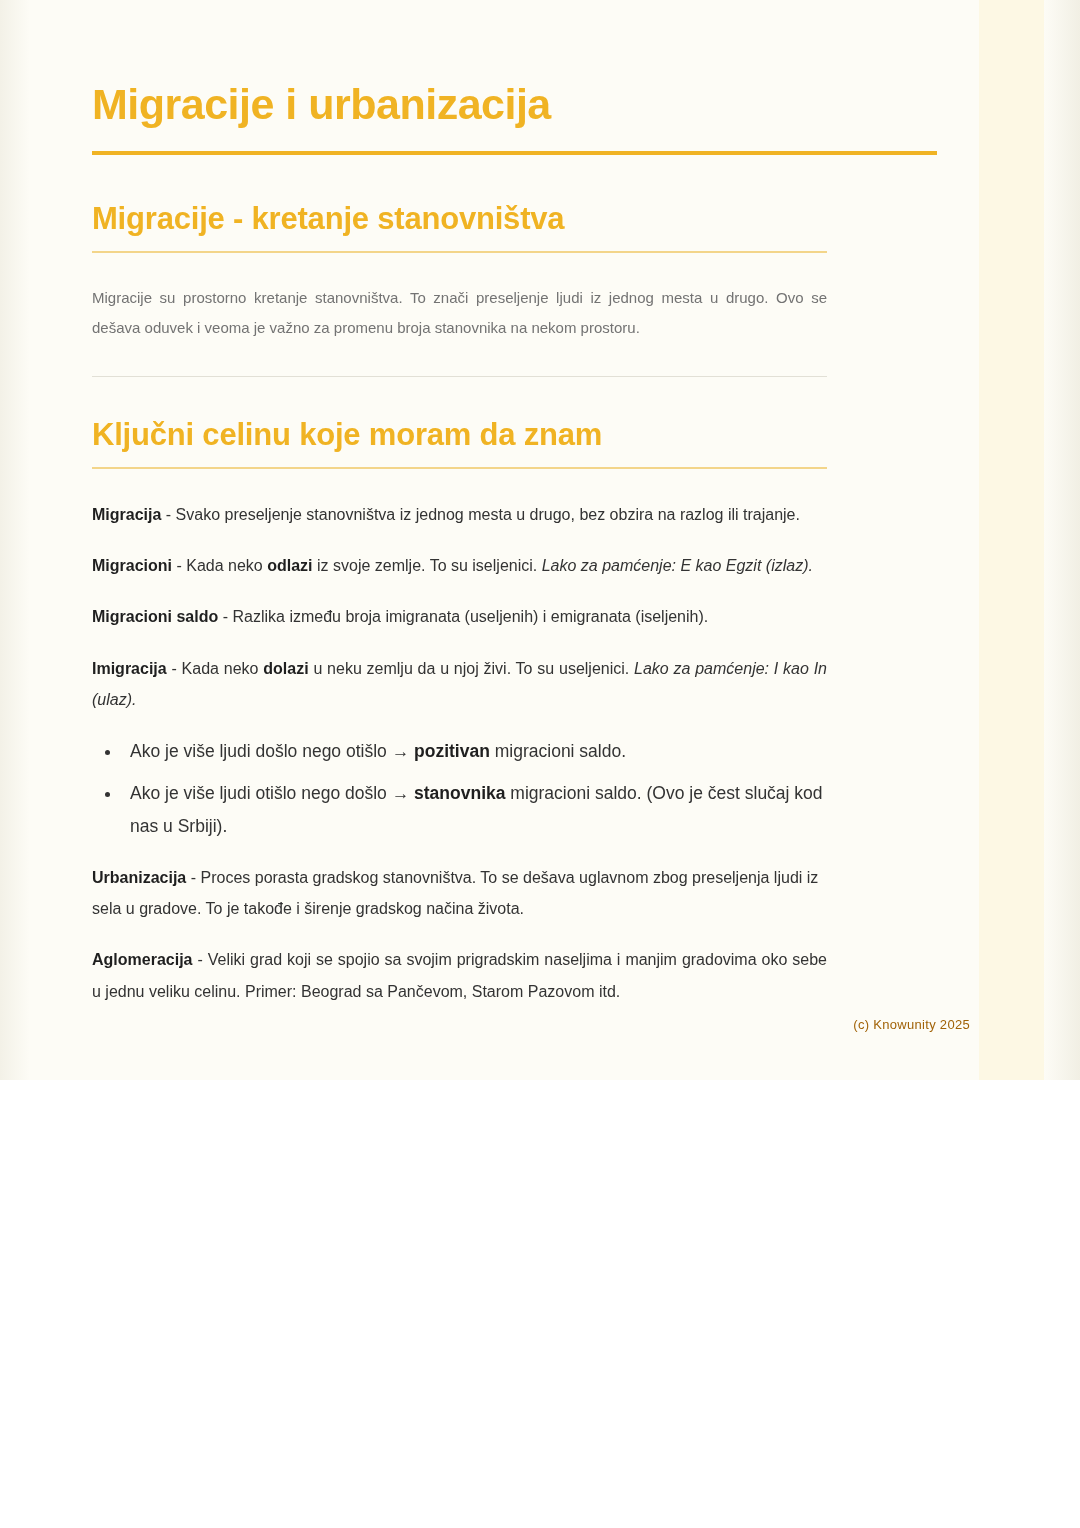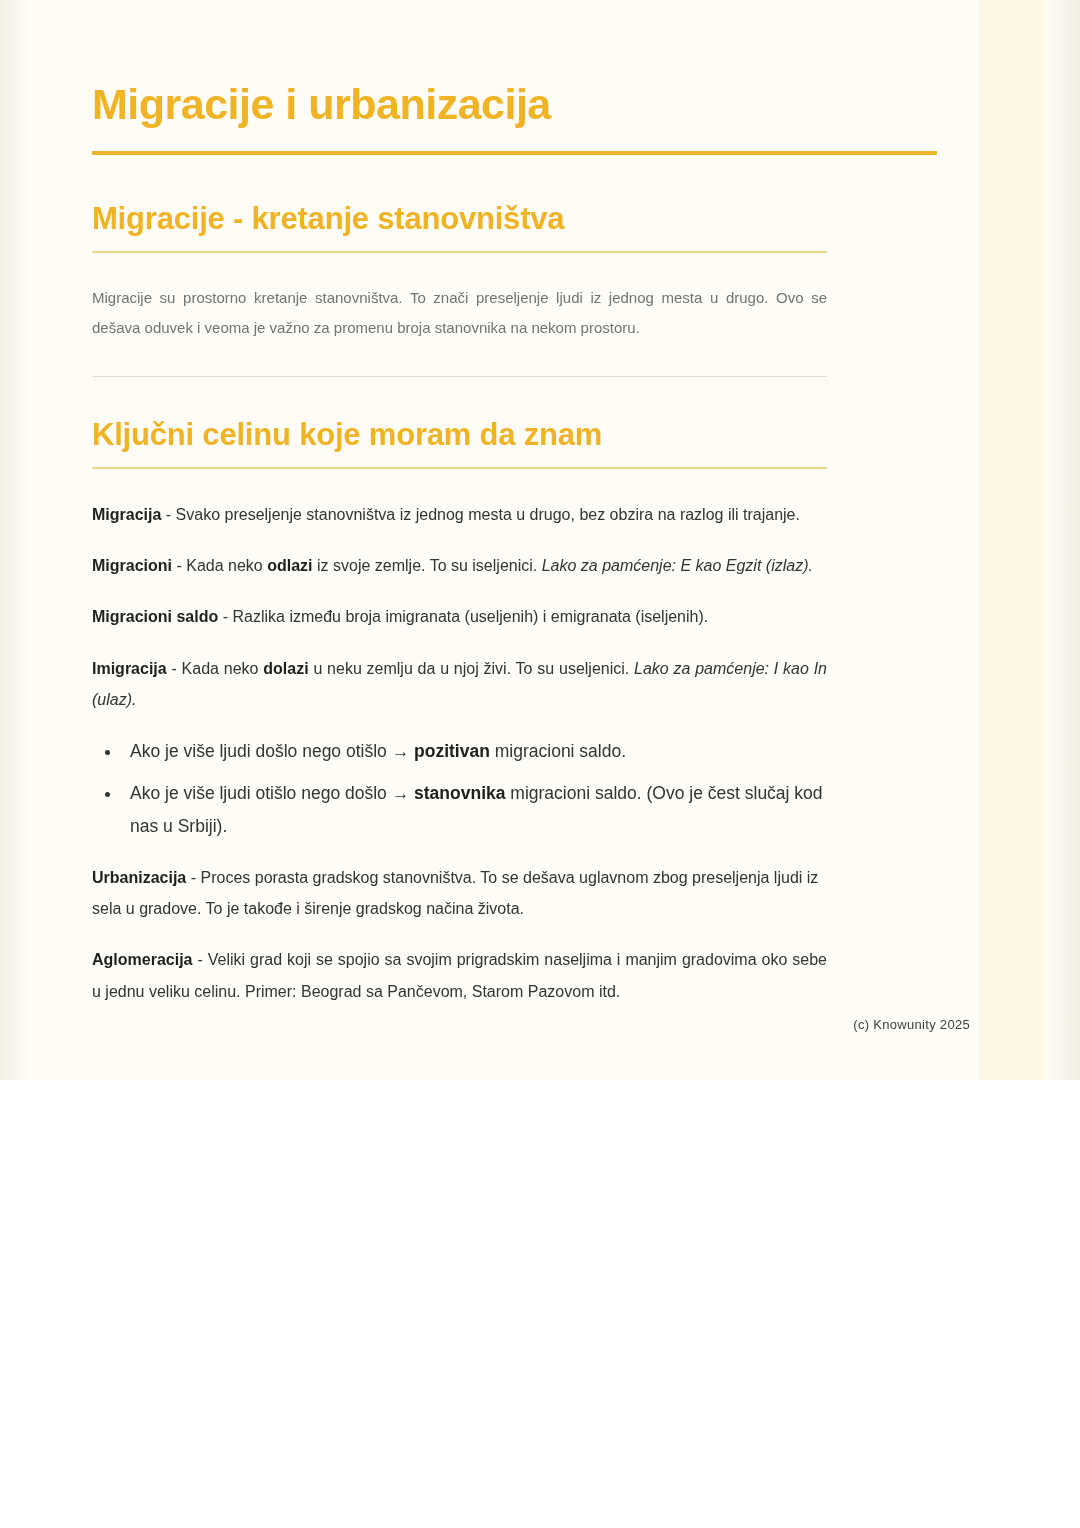--- a/index.html
+++ b/index.html
@@ -117,21 +117,21 @@
     margin-bottom: 10px;
     padding-left: 8px;
   }
   ul.bullets li b { font-weight: bold; color: #1f1f1f; text-align: right; }
 
   .footer-note {
     position: absolute;
     right: 110px;
     bottom: 48px;
     font-size: 13px;
-    color: #404040;
+    color: #a16207;
     letter-spacing: 0.3px;
   }
 </style>
 </head>
 <body>
 
 <div class="page">
   <div class="page-edge-left"></div>
   <div class="page-band"></div>
   <div class="page-edge-right"></div>

